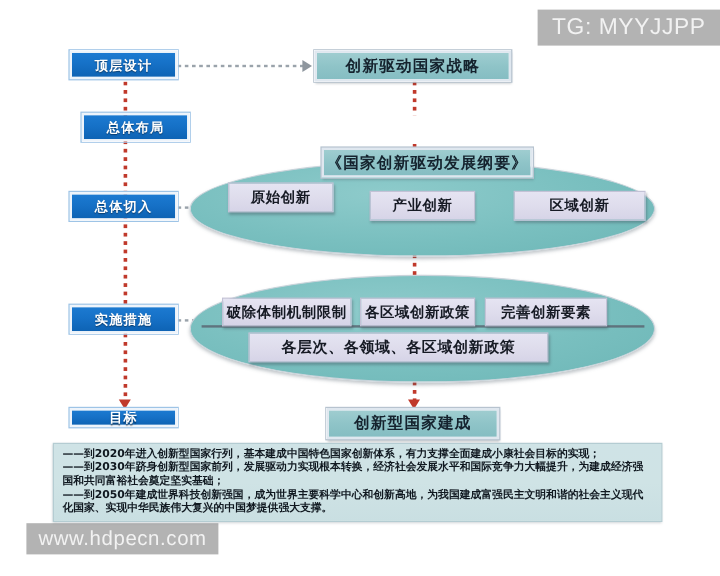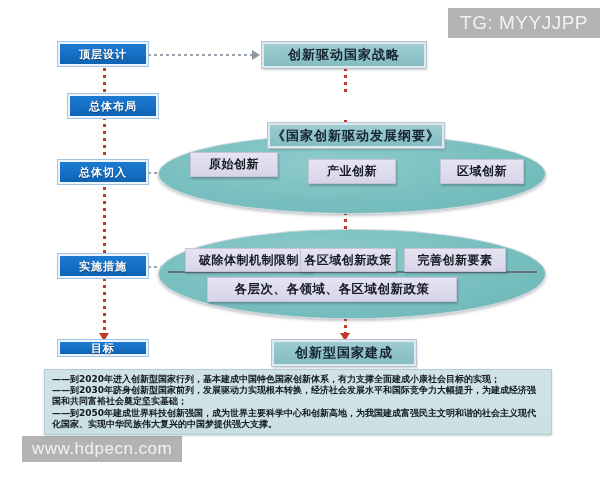--- a/index.html
+++ b/index.html
@@ -167,28 +167,28 @@
   <div class="hdot-gray" style="left:148px;top:266px;width:22px;"></div>
 
   <div class="ellipse" style="left:158px;top:134px;width:388px;height:80px;"></div>
 
   <div class="chip" style="left:190px;top:152px;width:88px;height:25px;">
     <span>原始创新</span>
   </div>
   <div class="chip" style="left:308px;top:159px;width:88px;height:25px;">
     <span>产业创新</span>
   </div>
-  <div class="chip" style="left:440px;top:159px;width:84px;height:25px;">
+  <div class="chip" style="left:428px;top:159px;width:110px;height:25px;">
     <span>区域创新</span>
   </div>
 
   <div class="ellipse" style="left:158px;top:229px;width:388px;height:90px;"></div>
   <div class="divider" style="left:168px;top:271px;width:369px;"></div>
 
-  <div class="chip" style="left:185px;top:248px;width:128px;height:24px;text-align:right;">
+  <div class="chip" style="left:185px;top:248px;width:108px;height:24px;text-align:right;">
     <span>破除体制机制限制</span>
   </div>
   <div class="chip" style="left:300px;top:248px;width:96px;height:24px;">
     <span>各区域创新政策</span>
   </div>
   <div class="chip" style="left:404px;top:248px;width:102px;height:24px;">
     <span>完善创新要素</span>
   </div>
 
   <div class="chip" style="left:207px;top:277px;width:250px;height:25px;font-size:12.5px;">

